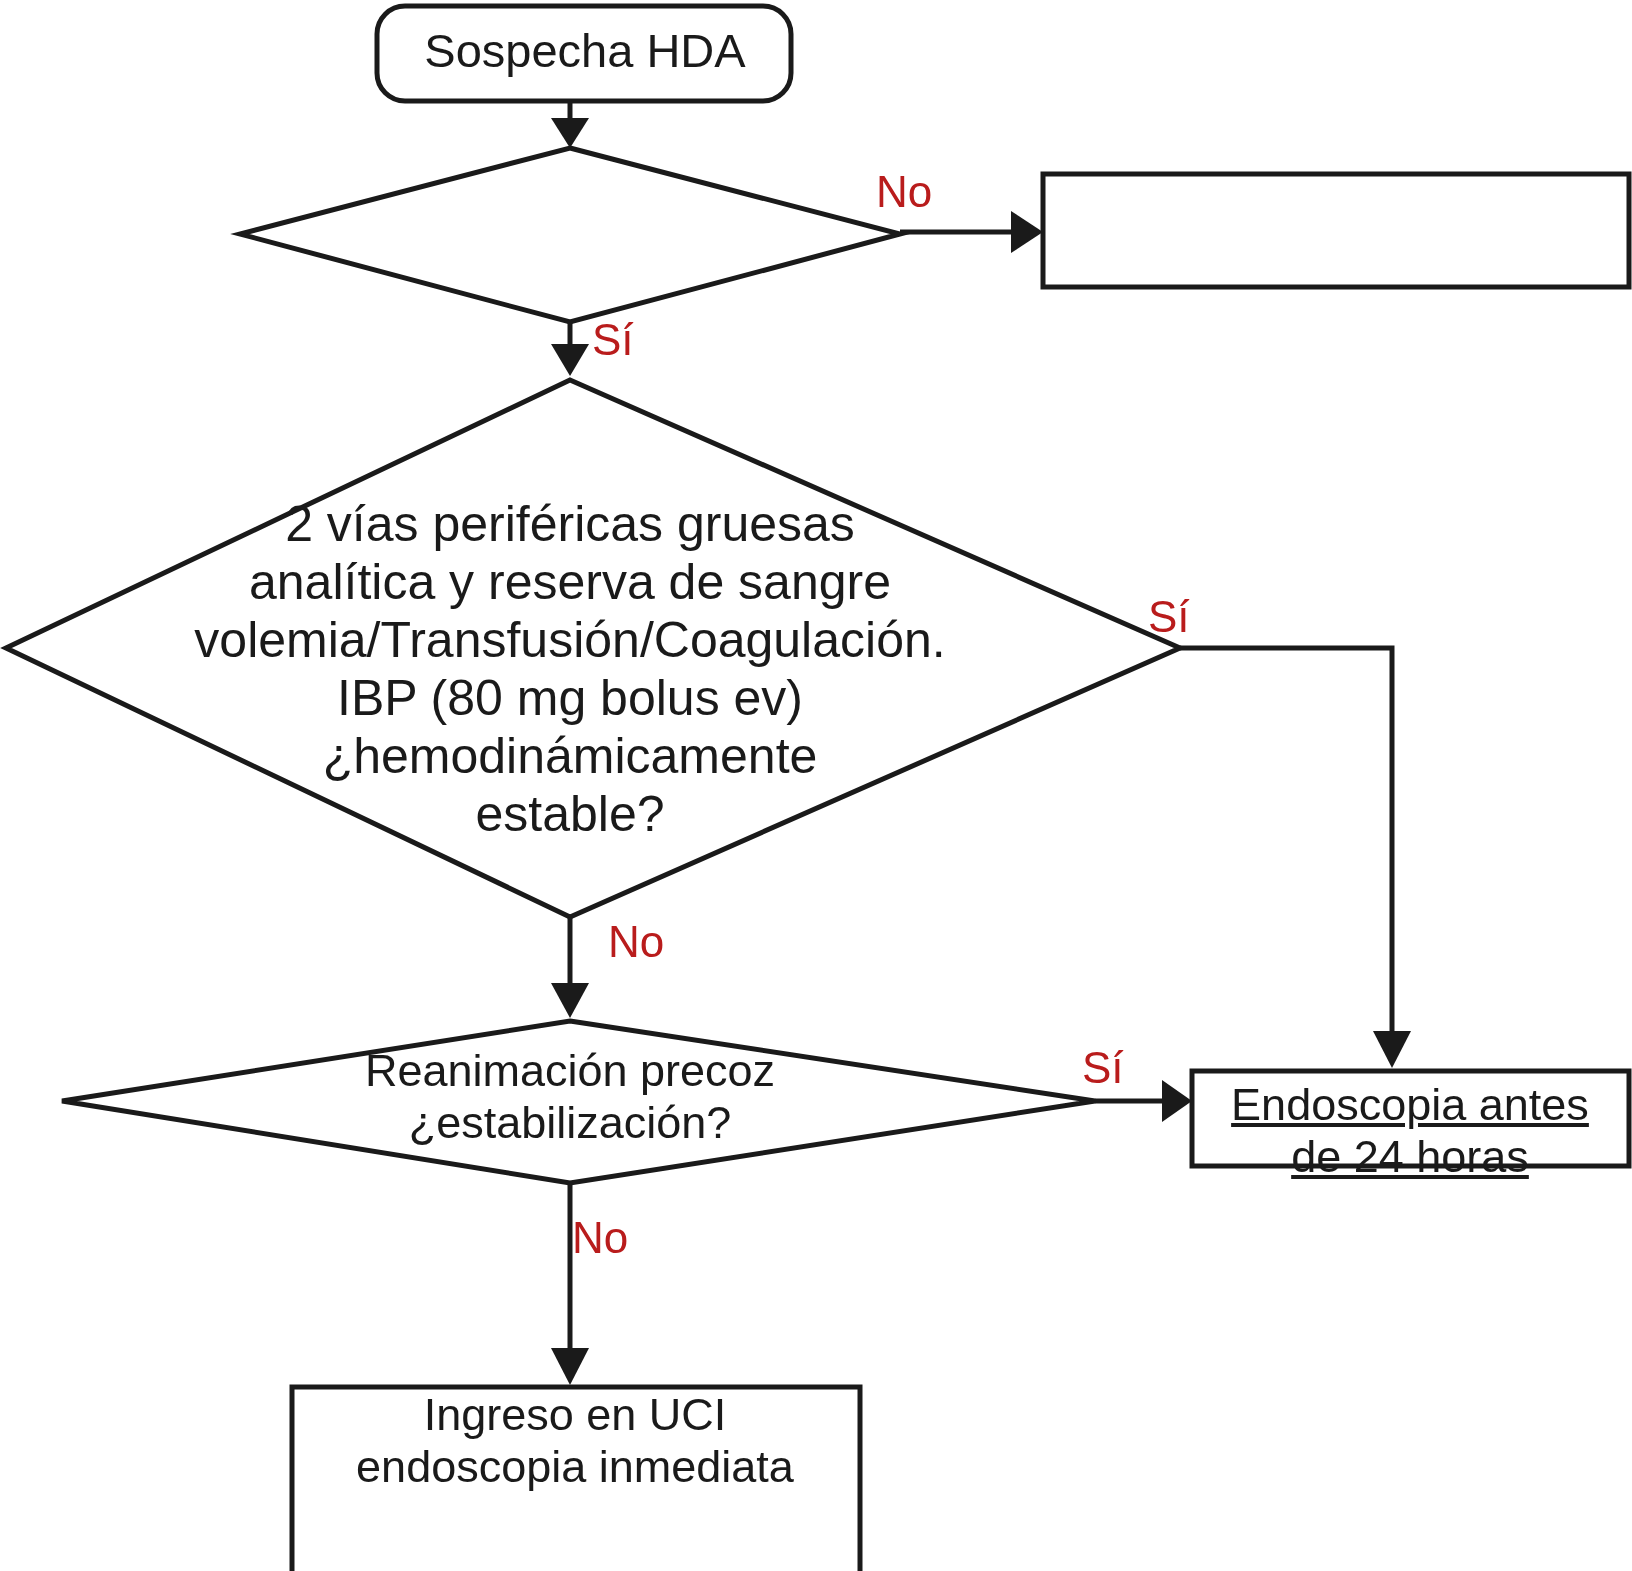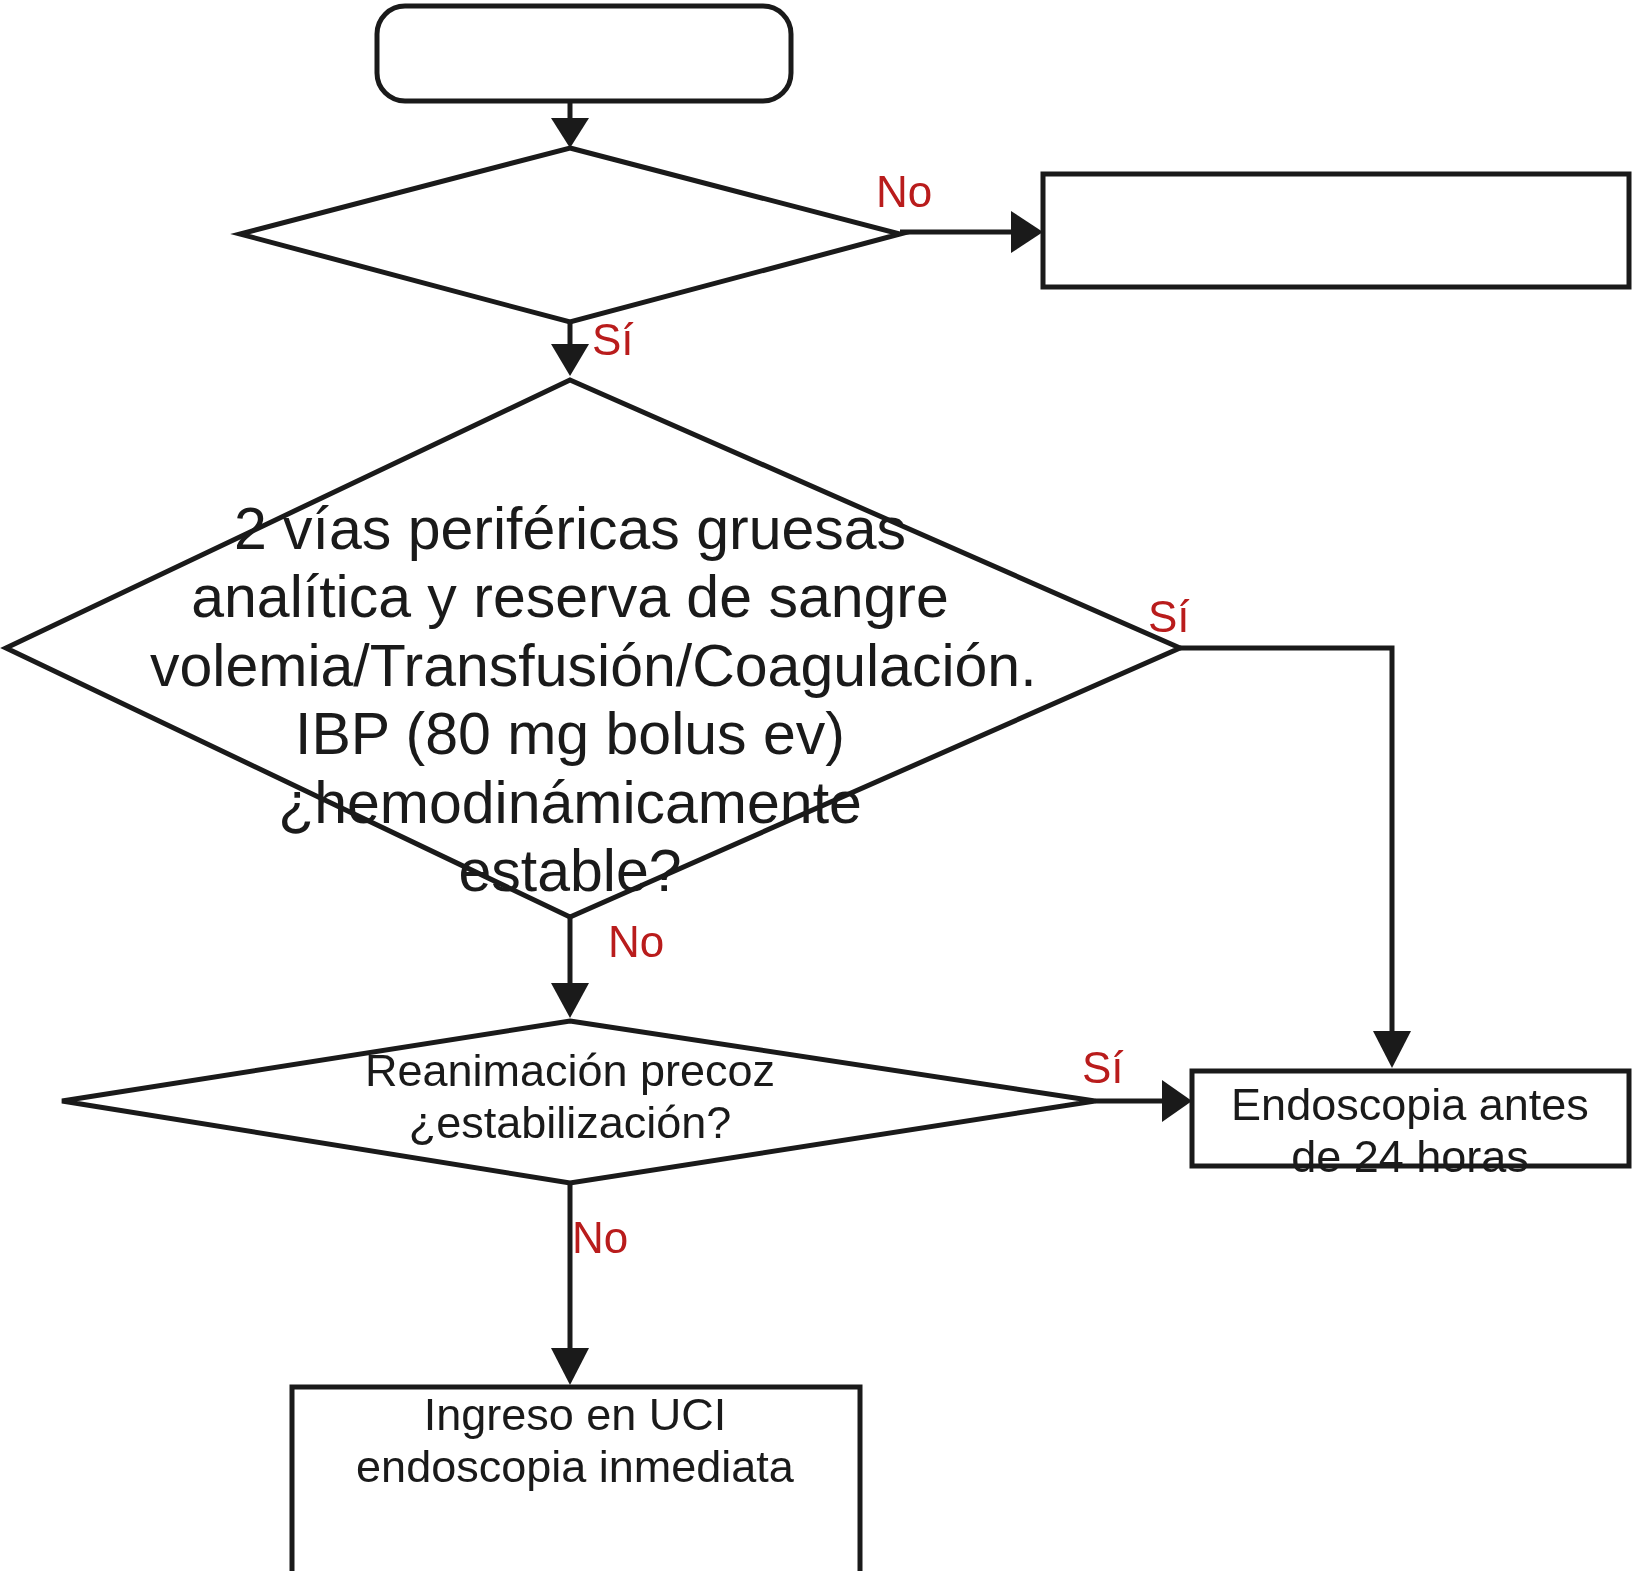--- a/index.html
+++ b/index.html
@@ -49,23 +49,23 @@
   .edge-label {
     position: absolute;
     color: #b91c1c;
     white-space: nowrap;
     line-height: 1;
   }
 
   
   #t-start  { left: 375px; top: 24px;  width: 420px; font-size: 47px; }
   #t-d1     { left: 300px; top: 172px; width: 540px; font-size: 45px; }
-  #t-d2     { left: 150px; top: 495px; width: 840px; font-size: 59px; }
+  #t-d2     { left: 150px; top: 495px; width: 840px; font-size: 50px; }
   #t-d3     { left: 310px; top: 1045px; width: 520px; font-size: 45px; }
-  #t-endo   { left: 1190px; top: 1079px; width: 440px; font-size: 45px; }
+  #t-endo   { left: 1190px; top: 1079px; width: 440px; font-size: 45px; text-decoration: underline; }
   #t-uci    { left: 290px; top: 1389px; width: 570px; font-size: 45px; }
 
   
   #l-no1  { left: 876px;  top: 170px;  font-size: 44px; }
   #l-si1  { left: 592px;  top: 318px;  font-size: 44px; }
   #l-si2  { left: 1148px; top: 595px;  font-size: 44px; }
   #l-no2  { left: 608px;  top: 920px;  font-size: 44px; }
   #l-si3  { left: 1082px; top: 1046px; font-size: 44px; }
   #l-no3  { left: 572px;  top: 1216px; font-size: 44px; }
 </style>
@@ -124,20 +124,21 @@
      endoscopy_24h --&gt;
     <path class="conn" d="M 1095 1101 L 1162 1101"></path>
     <polygon class="arrowhead" points="1162,1080 1162,1122 1192,1101"></polygon>
 
      icu_admission --&gt;
     <path class="conn" d="M 570 1183 L 570 1352"></path>
     <polygon class="arrowhead" points="551,1348 589,1348 570,1385"></polygon>
 
   </svg>
 
+  <div class="node-text" id="t-start">Sospecha HDA</div>
 
 
   <div class="node-text" id="t-d2">2 vías periféricas gruesas
 analítica y reserva de sangre
 volemia/Transfusión/Coagulación.
 IBP (80 mg bolus ev)
 ¿hemodinámicamente
 estable?</div>
 
   <div class="node-text" id="t-d3">Reanimación precoz

